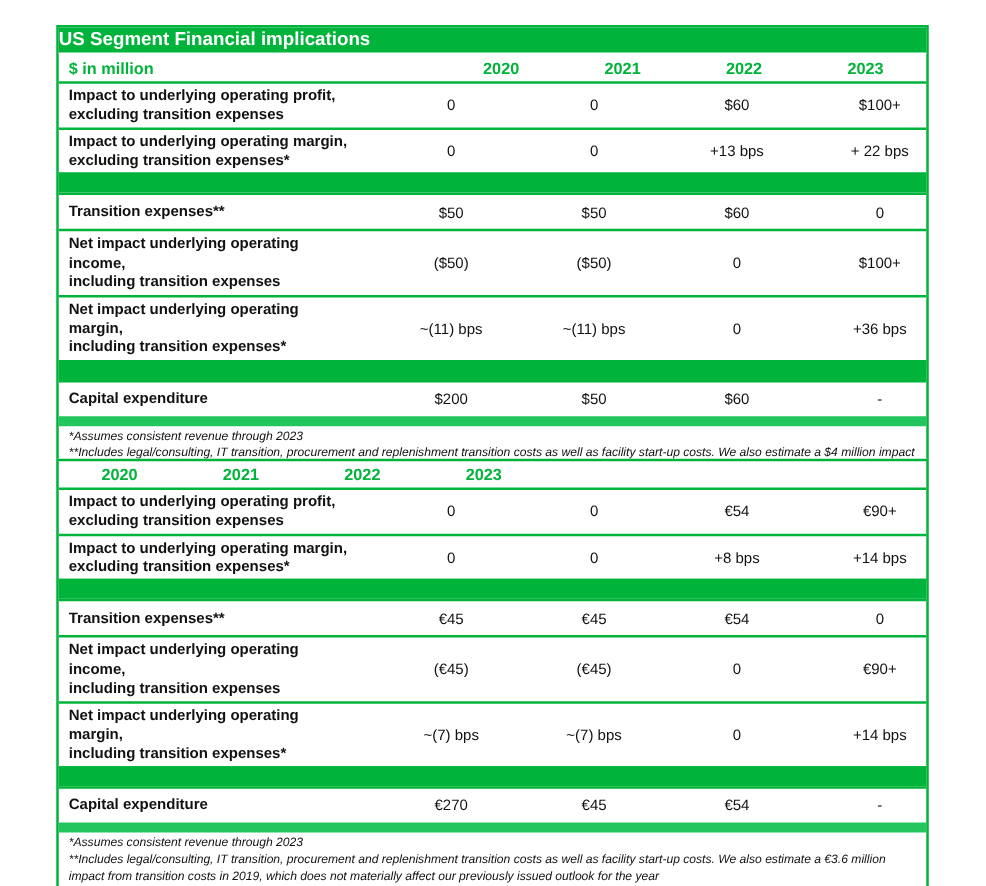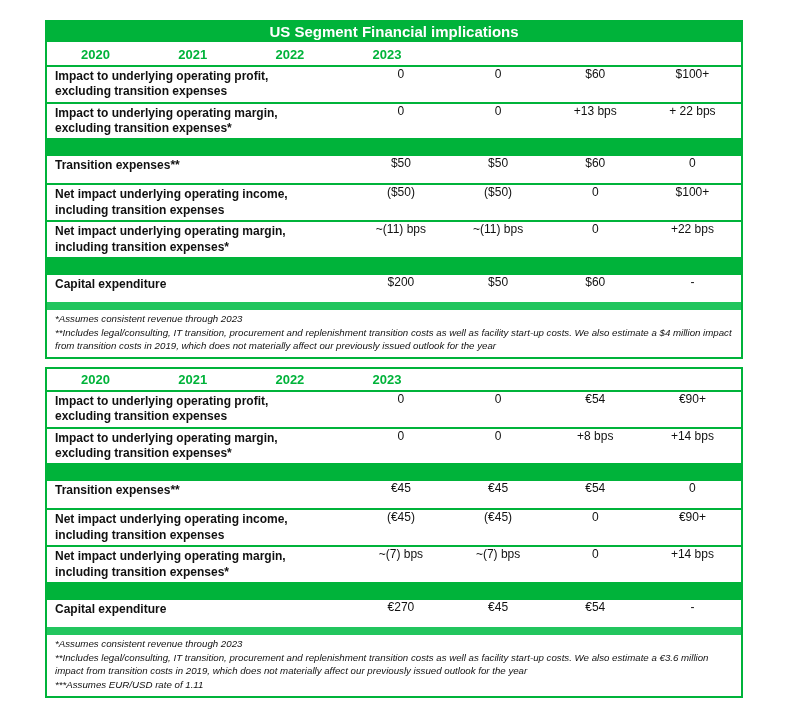--- a/index.html
+++ b/index.html
@@ -7,44 +7,45 @@
     position:relative;width:789px;height:709px;background:#ffffff;
     font-family:"Liberation Sans",sans-serif;color:#111;overflow:hidden;
   }
   .fin-table{
     position:absolute;left:45px;width:698px;
     border:2px solid #00B33A;background:#ffffff;box-sizing:border-box;
   }
   .t1{top:20px;}
   .t2{top:367px;}
   .title-bar{
-    background:#00B33A;color:#ffffff;text-align:center;font-weight:bold;
+    background:#00B33A;color:#ffffff;text-align:left;font-weight:bold;
     font-size:15px;padding:1px 0 2px;border-bottom:2px solid #ffffff;
   }
   .thead{display:flex;align-items:center;color:#00B33A;font-weight:bold;font-size:13px;min-height:21px;}
   .c-label{width:44%;box-sizing:border-box;padding-left:8px;text-align:left;}
   .c-val{width:14%;text-align:center;}
-  .row{display:flex;border-top:2px solid #00B33A;font-size:12px;min-height:27px;}
+  .row{display:flex;align-items:center;border-top:2px solid #00B33A;font-size:12px;min-height:27px;gap:40px;}
   .row .c-label{font-weight:bold;padding:2px 6px 2px 8px;line-height:1.28;white-space:pre-line;}
   .row .c-val{color:#111;}
   .sep{height:14px;background:#00B33A;border-top:2px solid #00B33A;}
   .footnotes{
     border-top:8px solid #22c55e;padding:2px 8px 4px;font-style:italic;
     font-size:9.7px;line-height:1.42;color:#111;
   }
 </style>
 </head>
 <body>
 
 <div class="page">
 
   <section class="fin-table t1">
     <div class="title-bar">US Segment Financial implications</div>
 
     <div class="thead">
+      <div class="c-label">$ in million</div>
       <div class="c-val">2020</div>
       <div class="c-val">2021</div>
       <div class="c-val">2022</div>
       <div class="c-val">2023</div>
     </div>
 
     <div class="row">
       <div class="c-label">Impact to underlying operating profit,
 excluding transition expenses</div>
       <div class="c-val">0</div>
@@ -80,21 +81,21 @@
       <div class="c-val">0</div>
       <div class="c-val">$100+</div>
     </div>
 
     <div class="row">
       <div class="c-label">Net impact underlying operating margin,
 including transition expenses*</div>
       <div class="c-val">~(11) bps</div>
       <div class="c-val">~(11) bps</div>
       <div class="c-val">0</div>
-      <div class="c-val">+22 bps</div>
+      <div class="c-val">+36 bps</div>
     </div>
 
     <div class="sep"></div>
 
     <div class="row">
       <div class="c-label">Capital expenditure</div>
       <div class="c-val">$200</div>
       <div class="c-val">$50</div>
       <div class="c-val">$60</div>
       <div class="c-val">-</div>

